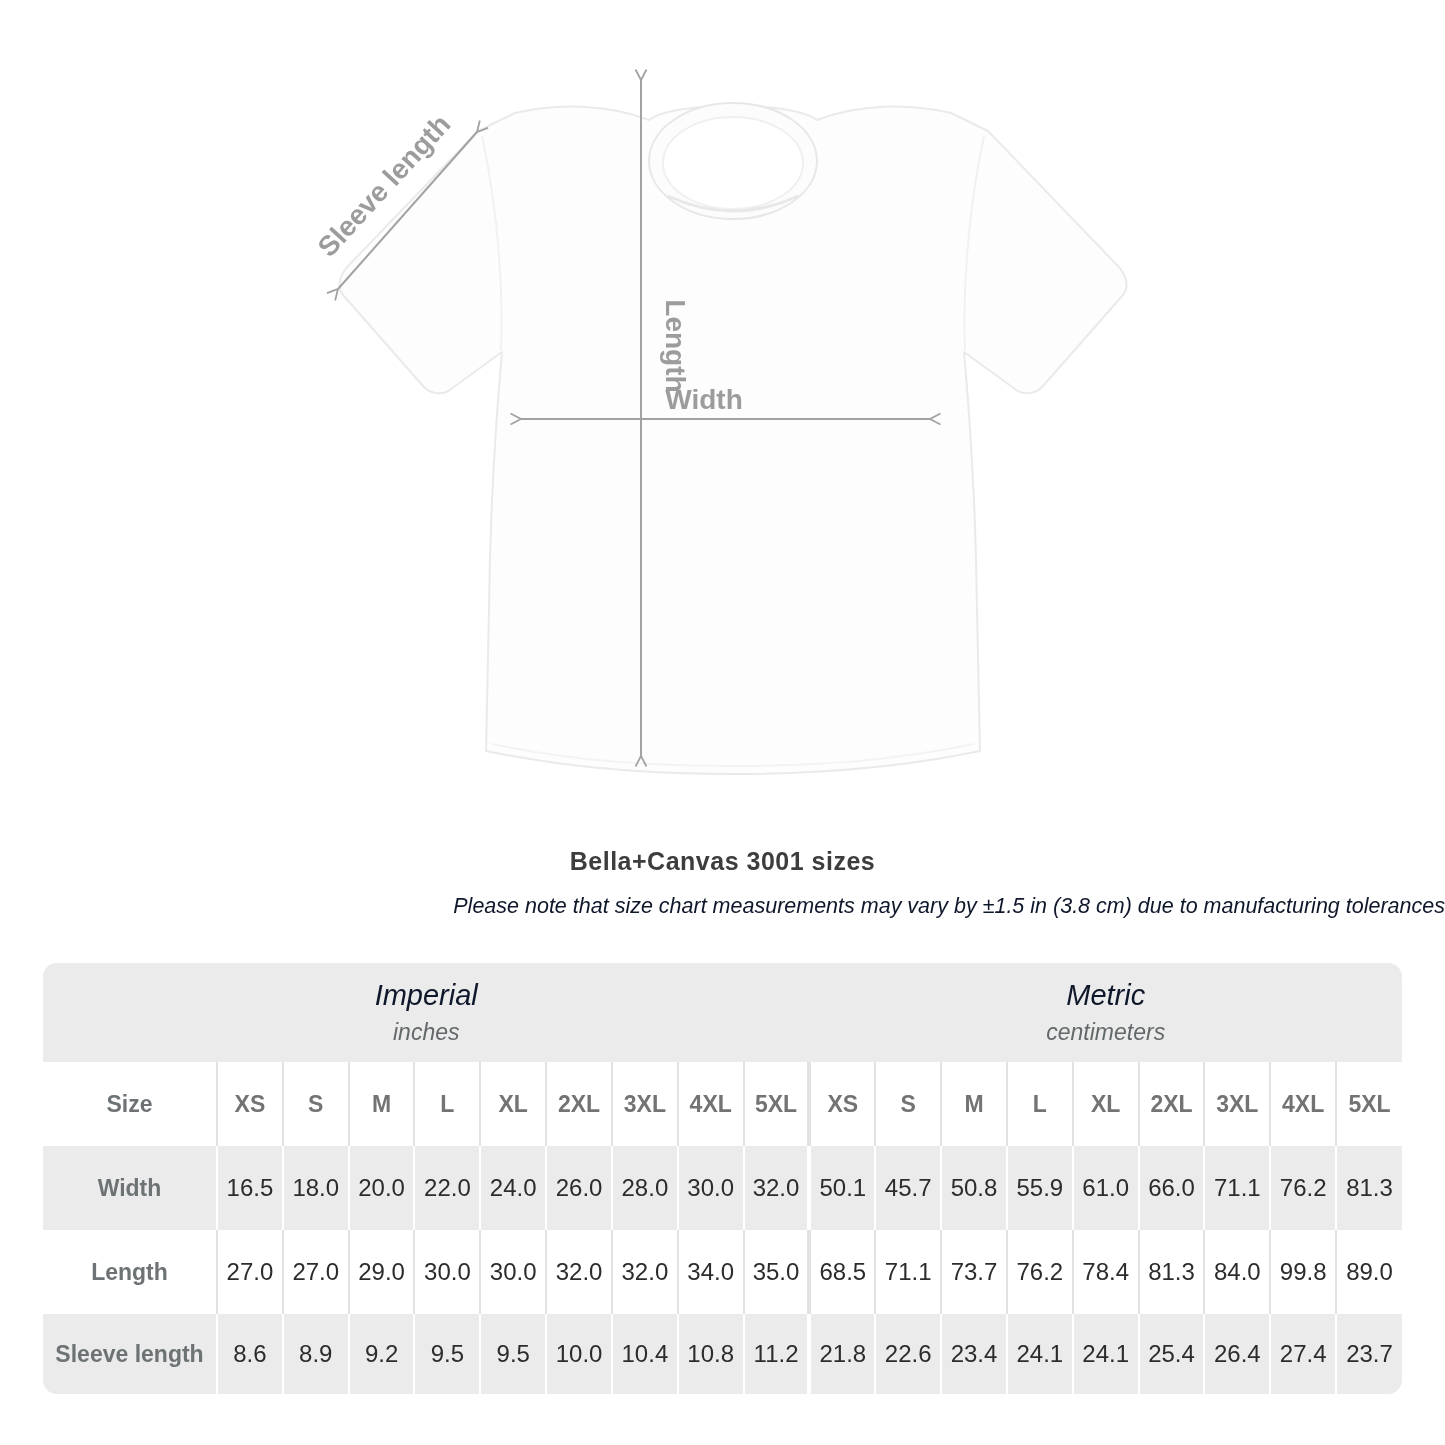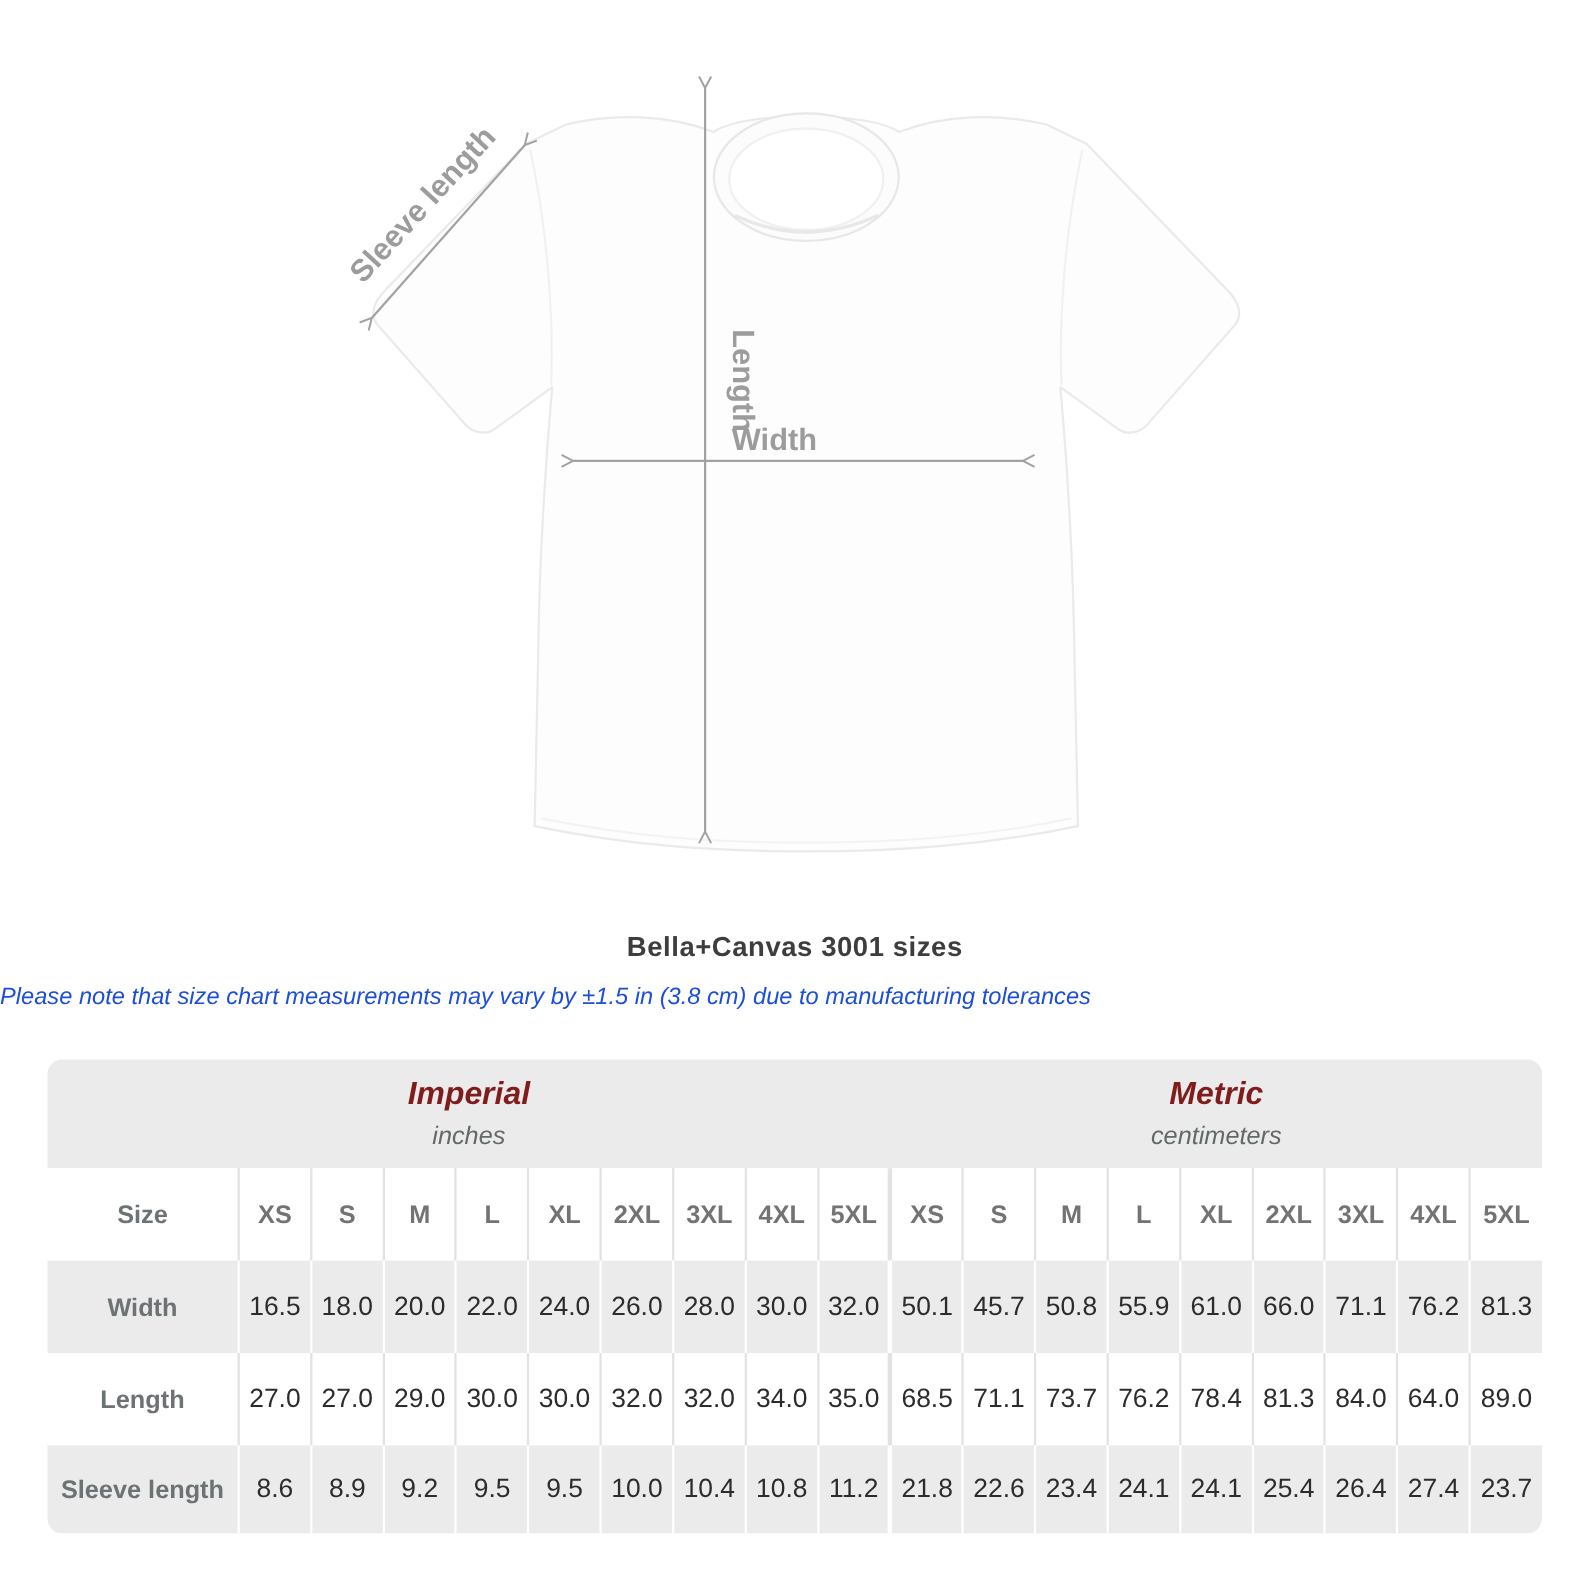--- a/index.html
+++ b/index.html
@@ -2,29 +2,29 @@
 <html><head>
 <meta charset="utf-8">
 <style>
   html,body{margin:0;padding:0;background:#ffffff;}
   .page{position:relative;width:1445px;height:1445px;background:#ffffff;overflow:hidden;
         font-family:"Liberation Sans",sans-serif;}
   .diagram{position:absolute;left:0;top:0;}
   .dim-label{font-family:"Liberation Sans",sans-serif;font-weight:bold;font-size:28px;fill:#9c9c9c;}
   .title{position:absolute;left:0;top:847px;width:100%;text-align:center;
          font-size:25px;font-weight:bold;color:#3d3d3d;letter-spacing:0.5px;}
-  .subtitle{position:absolute;left:0;top:894px;width:100%;text-align:left;
-            font-style:italic;font-size:21.5px;color:#1d4ed8;}
+  .subtitle{position:absolute;left:0;top:894px;width:100%;text-align:right;
+            font-style:italic;font-size:21.5px;color:#0f172a;}
   .size-table-wrap{position:absolute;left:43px;top:963px;width:1359px;border-radius:14px;
                    overflow:hidden;background:#ffffff;}
   table.size-table{width:100%;border-collapse:collapse;table-layout:fixed;}
   col.c-label{width:174px;}
   td{text-align:center;vertical-align:middle;padding:0;}
   .row-units td{height:99px;background:#ebebeb;border:none;}
-  .unit-label{font-size:29px;font-weight:bold;font-style:italic;color:#7f1d1d;}
+  .unit-label{font-size:29px;font-weight:normal;font-style:italic;color:#0f172a;}
   .unit-sub{font-size:23px;font-style:italic;color:#63686a;margin-top:7px;}
   .row-sizes td{height:84px;}
   .row-w td,.row-l td{height:84px;}
   .row-s td{height:80px;}
   tr.white td{background:#ffffff;}
   tr.white td:not(:first-child){border-left:2px solid #e2e2e2;}
   tr.gray td{background:#ebebeb;}
   tr.gray td:not(:first-child){border-left:2px solid #ffffff;}
   td.grp{border-left-width:4px !important;}
   .label-cell{font-size:23px;font-weight:bold;color:#6d7375;}
@@ -178,21 +178,21 @@
           <td class="val">32.0</td>
           <td class="val">34.0</td>
           <td class="val">35.0</td>
           <td class="val grp">68.5</td>
           <td class="val">71.1</td>
           <td class="val">73.7</td>
           <td class="val">76.2</td>
           <td class="val">78.4</td>
           <td class="val">81.3</td>
           <td class="val">84.0</td>
-          <td class="val">64.0</td>
+          <td class="val">99.8</td>
           <td class="val">89.0</td>
         </tr>
 
         <tr class="row-s gray">
           <td class="label-cell">Sleeve length</td>
           <td class="val">8.6</td>
           <td class="val">8.9</td>
           <td class="val">9.2</td>
           <td class="val">9.5</td>
           <td class="val">9.5</td>

